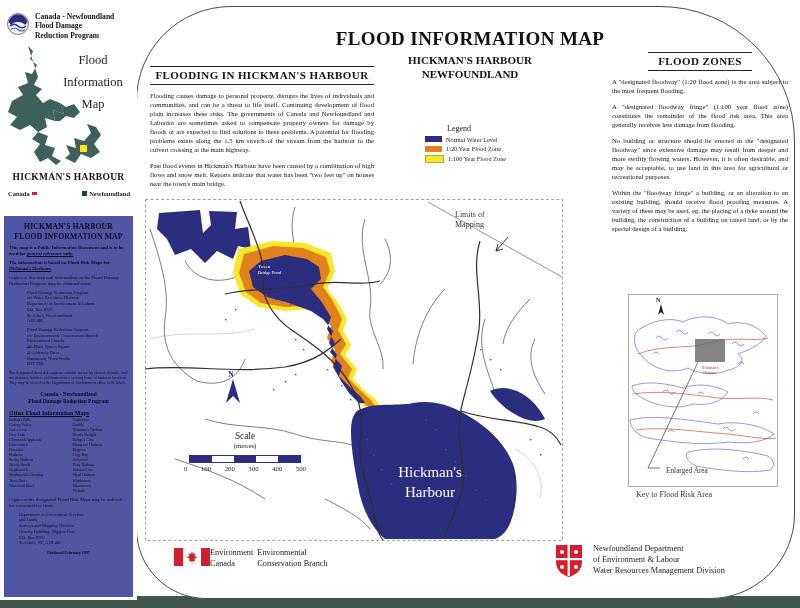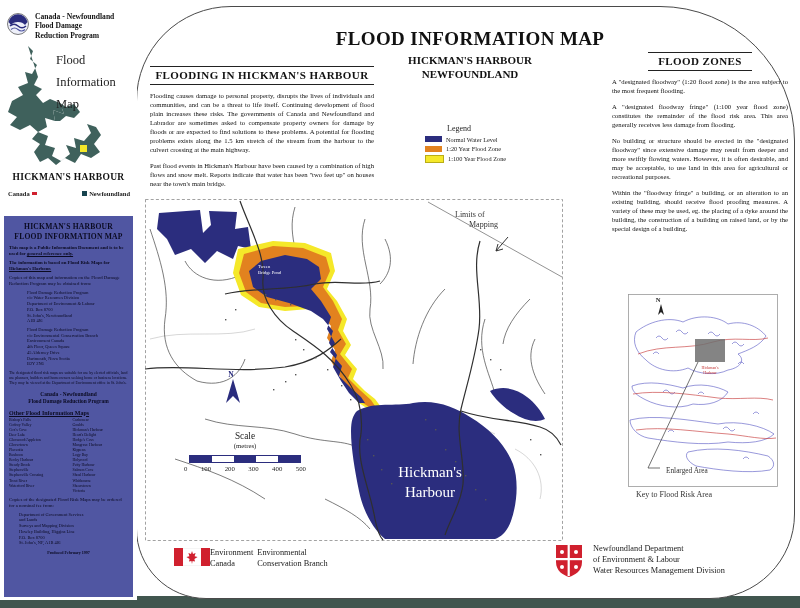--- a/index.html
+++ b/index.html
@@ -12,21 +12,21 @@
   #sheet{left:136px;top:6px;width:657px;height:591px;border:1.2px solid #4a4a4a;
          border-radius:95px 135px 85px 70px;background:#fff;}
   #bottom-bar{left:0;top:596px;width:800px;height:12px;background:#41564f;}
   #left-edge{left:0;top:214px;width:4px;height:382px;background:#41564f;}
 
   
   #sidebar{left:0;top:0;width:137px;height:600px;background:#fff;}
   #program-block{left:6px;top:12px;width:128px;display:flex;gap:5px;}
   #program-text{font-size:7.6px;line-height:1.25;font-weight:bold;color:#111;}
   #flood-map-title{left:56px;top:50px;width:74px;font-size:12.5px;line-height:1.75;
-                   color:#222;}
+                   text-align:center;color:#222;}
   #island-svg{left:4px;top:44px;}
   #sidebar-location{left:0;top:172px;width:137px;text-align:center;font-size:9.5px;
                     font-weight:bold;letter-spacing:.3px;color:#111;}
   #wordmarks{left:8px;top:190px;width:122px;display:flex;justify-content:space-between;
              align-items:center;font-size:6.5px;font-weight:bold;color:#222;}
   .wm{display:flex;align-items:center;gap:2px;}
   .wm-flag{width:5px;height:3px;background:#d0202e;display:inline-block;}
   .wm-logo{width:5px;height:5px;background:#17444f;display:inline-block;}
 
   
@@ -66,21 +66,21 @@
   .lg-row{display:flex;align-items:center;gap:4px;margin-top:2.5px;}
   .lg-sw{width:17px;height:6px;display:inline-block;}
   .sw-navy{background:#2b2d7e;}
   .sw-orange{background:#e2821f;}
   .sw-yellow{background:#f5e829;border:.5px solid #b9ad17;}
   .lg-label{font-size:6.3px;color:#222;}
 
   
   #map-svg{left:145px;top:199px;}
   #limits-label{left:455px;top:210px;font-size:8px;color:#333;line-height:1.3;}
-  #limits-label .l2{margin-left:14px;display:block;}
+  #limits-label .l2{display:block;}
   #north-label-main{left:224px;top:370px;width:14px;text-align:center;font-size:7.5px;
                     font-weight:bold;color:#2b2d7e;}
   #pond-label{left:258px;top:264px;font-size:4.6px;color:#fff;line-height:1.25;}
   #harbour-label{left:393px;top:463px;width:74px;text-align:center;font-size:15px;
                  color:#fff;line-height:1.3;}
   #scale-block{left:183px;top:431px;width:124px;text-align:center;color:#222;}
   #scale-title{font-size:9.3px;}
   #scale-units{font-size:6.8px;margin-top:1px;}
   #scale-bar{margin:6px auto 0 auto;width:110px;height:6px;display:flex;border:1px solid #2b2d7e;}
   #scale-bar .seg{flex:1;}

